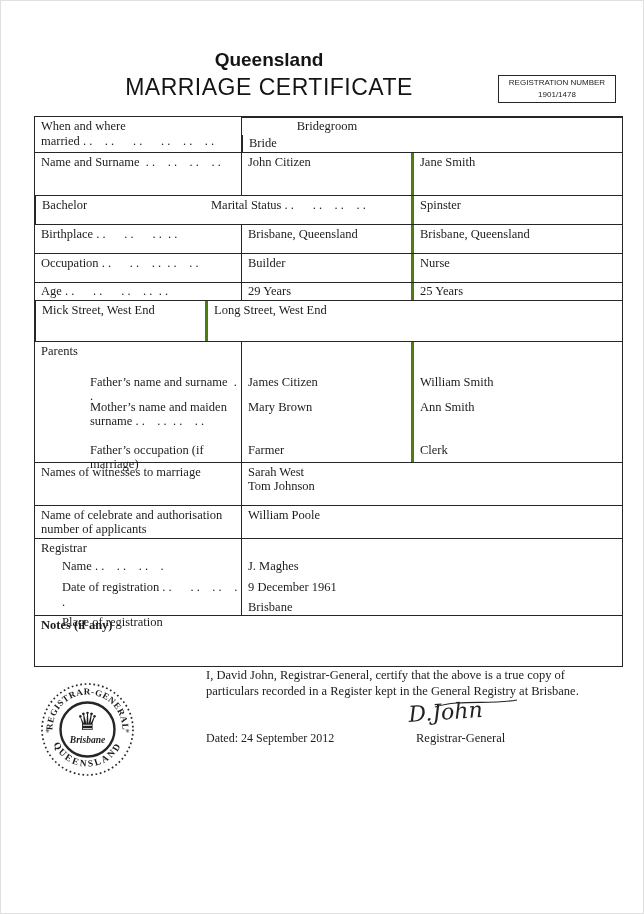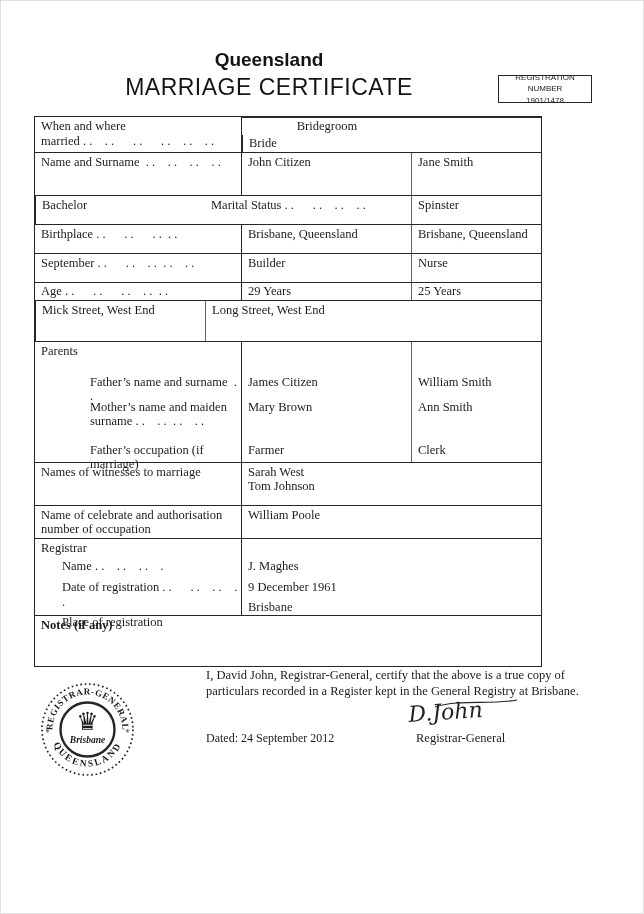--- a/index.html
+++ b/index.html
@@ -10,38 +10,38 @@
   }
   .pre { white-space:pre-wrap; }
 
   
   .title-block { position:absolute; left:0; top:48px; width:536px; text-align:center; }
   .region { font-family:"Liberation Sans", sans-serif; font-weight:bold; font-size:19px; color:#141414; }
   .doc-title { font-family:"Liberation Sans", sans-serif; font-size:23px; letter-spacing:0.5px; color:#141414; margin-top:3px; }
 
   
   .reg-box {
-    position:absolute; left:497px; top:74px; width:94px; height:28px;
+    position:absolute; left:497px; top:74px; width:118px; height:28px;
     border:1px solid #262626; box-sizing:border-box; text-align:center;
     font-family:"Liberation Sans", sans-serif; font-size:8px; line-height:1.45; color:#222;
     display:flex; flex-direction:column; justify-content:center;
   }
 
   
   .cert-table {
-    position:absolute; left:33px; top:115px; width:508px;
+    position:absolute; left:33px; top:115px; width:589px;
     border:1px solid #262626; box-sizing:border-box;
     font-size:12.5px; line-height:1.18;
   }
   .trow { display:flex; border-top:1px solid #262626; }
   .trow:first-child { border-top:none; }
   .cell { box-sizing:border-box; padding:2px 4px 1px 6px; }
   .c-label { width:206px; }
   .c-bg { width:170px; border-left:1px solid #262626; }
-  .c-br { flex:1; border-left:1px solid #4d7c0f; }
+  .c-br { flex:1; border-left:3px solid #4d7c0f; }
   .c-span { flex:1; border-left:1px solid #262626; }
   .c-full { flex:1; }
   .right-area { flex:1; border-left:1px solid #262626; display:flex; flex-direction:column; }
   .rw-value { min-height:30px; box-sizing:border-box; padding:2px 4px 1px 6px; }
   .rw-header { display:flex; border-top:1px solid #262626; min-height:17px;flex-direction:column; }
   .hd-bg { width:170px; box-sizing:border-box; text-align:center; padding:1px 2px; }
   .hd-br { flex:1; border-left:1px solid #262626; box-sizing:border-box; padding:1px 4px 1px 6px; }
   .rel { position:relative; }
   .abs { position:absolute; }
   .bold { font-weight:bold; }
@@ -93,21 +93,21 @@
       <div class="cell c-br pre">Spinster</div>
     </div>
 
     <div class="trow" style="min-height:28px">
       <div class="cell c-label pre">Birthplace . .      . .      . .  . .</div>
       <div class="cell c-bg pre">Brisbane, Queensland</div>
       <div class="cell c-br pre">Brisbane, Queensland</div>
     </div>
 
     <div class="trow" style="min-height:28px">
-      <div class="cell c-label pre">September . .      . .    . .  . .    . .</div>
+      <div class="cell c-label pre">Occupation . .      . .    . .  . .    . .</div>
       <div class="cell c-bg pre">Builder</div>
       <div class="cell c-br pre">Nurse</div>
     </div>
 
     <div class="trow" style="min-height:17px">
       <div class="cell c-label pre" style="padding-top:1px">Age . .      . .      . .    . .  . .</div>
       <div class="cell c-bg pre" style="padding-top:1px">29 Years</div>
       <div class="cell c-br pre" style="padding-top:1px">25 Years</div>
     </div>
 
@@ -137,21 +137,21 @@
     </div>
 
     <div class="trow" style="min-height:42px">
       <div class="cell c-label pre">Names of witnesses to marriage</div>
       <div class="cell c-span pre">Sarah West
 Tom Johnson</div>
     </div>
 
     <div class="trow" style="min-height:29px">
       <div class="cell c-label pre">Name of celebrate and authorisation
-number of occupation</div>
+number of applicants</div>
       <div class="cell c-span pre">William Poole</div>
     </div>
 
     <div class="trow" style="min-height:76px">
       <div class="cell c-label rel">
         <div class="abs" style="top:2px; left:6px;">Registrar</div>
         <div class="abs pre" style="top:20px; left:27px;">Name . .    . .    . .    .</div>
         <div class="abs pre" style="top:41px; left:27px;">Date of registration . .      . .    . .    . .</div>
         <div class="abs pre" style="top:76px; left:27px;">Place of registration</div>
       </div>

